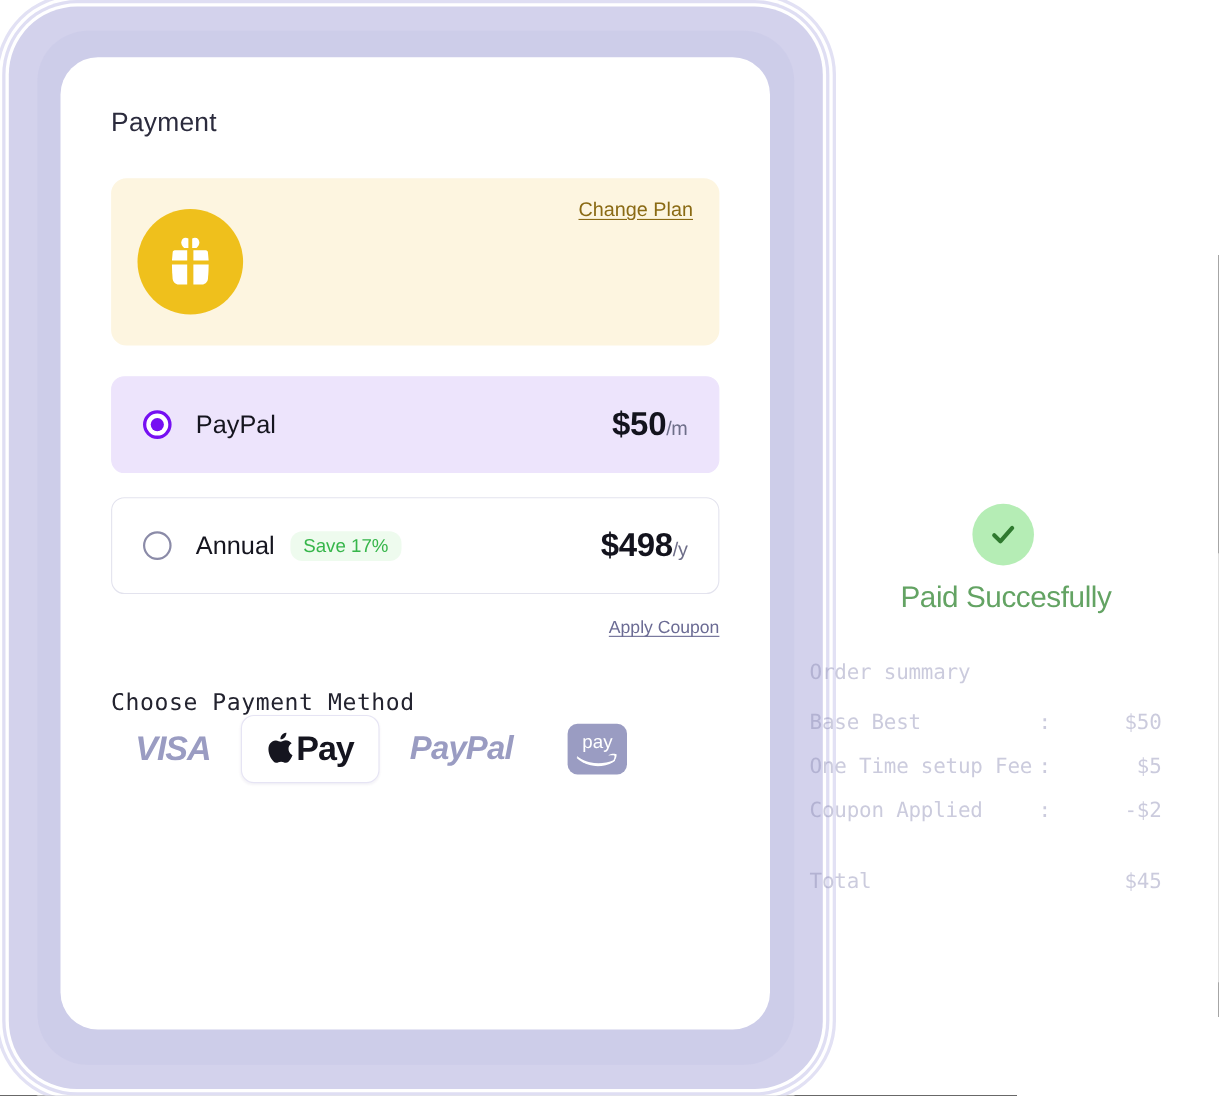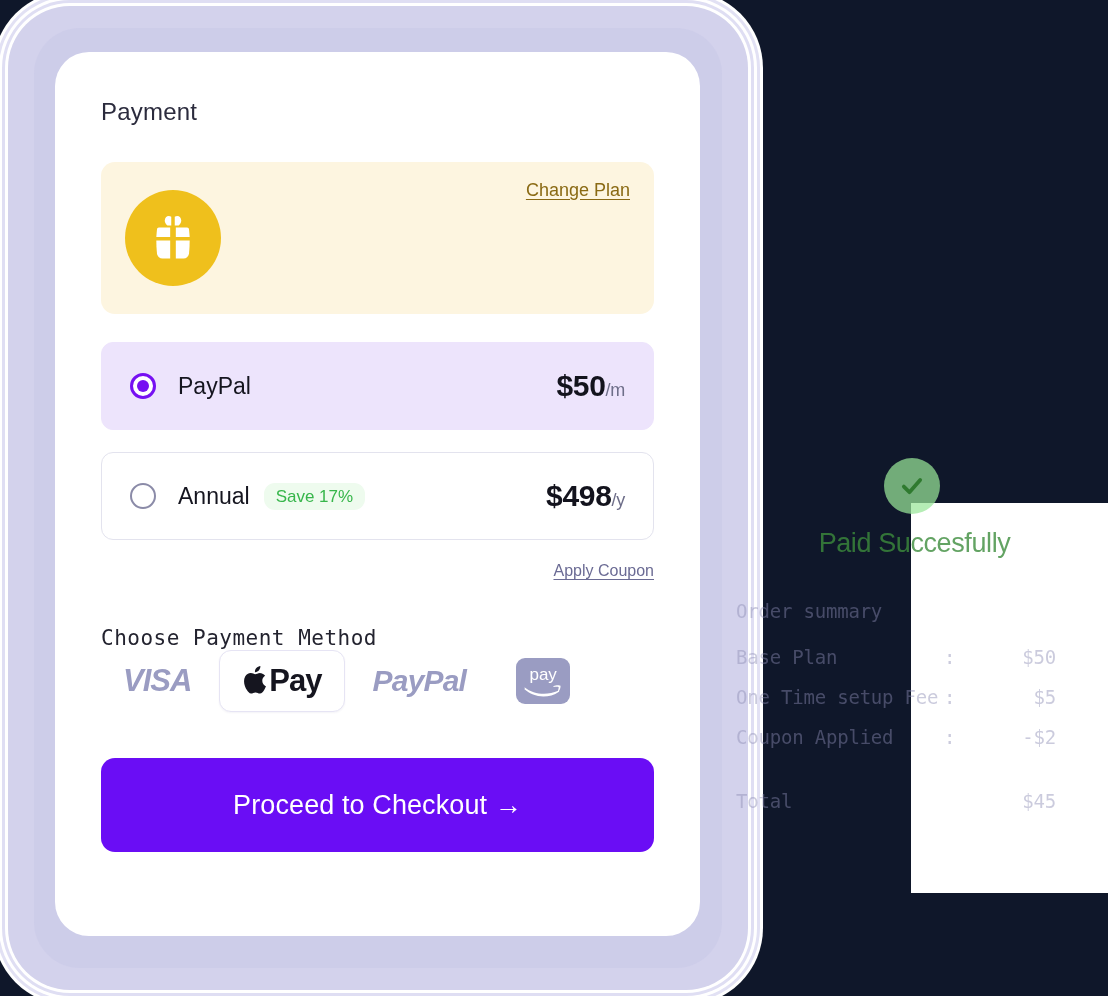--- a/index.html
+++ b/index.html
@@ -10,21 +10,21 @@
     height: 996px;
     background: #000000;
     font-family: "Liberation Sans", sans-serif;
     overflow: hidden;
   }
 
   #stage {
     position: relative;
     width: 1108px;
     height: 996px;
-    background: #0f172a;
+    background: #ffffff;
   }
 
   
   .device-frame {
     position: absolute;
     left: 8px;
     top: 6px;
     width: 740px;
     height: 984px;
     border-radius: 62px;
@@ -382,21 +382,20 @@
             <span class="apay-word">pay</span>
             <svg class="apay-smile" viewBox="0 0 40 13" aria-hidden="true">
               <path fill="#ffffff" d="M1.5 5.2C7 9.6 14 11.8 21 11.8c4.6 0 9.6-1 14.3-3 .7-.3 1.3.5.6 1C31.4 13.2 25.6 14.5 20.4 14.5c-7.3 0-13.9-2.7-18.9-7.2-.4-.35-.05-.85.4-.55z" transform="translate(0,-2)"></path>
               <path fill="#ffffff" d="M35.6 3.1c-.55-.7-3.6-.35-5-.17-.4.05-.47-.32-.1-.58 2.45-1.7 6.45-1.2 6.9-.64.47.58-.13 4.6-2.42 6.5-.35.3-.68.14-.53-.25.5-1.3 1.63-4.17 1.15-4.86z"></path>
             </svg>
           </span>
         </div>
 
       </div>
 
-      <button class="checkout-btn">Proceed to Checkout →</button>
 
     </div>
   </div>
 
   <div class="receipt-card"></div>
 
   <div class="receipt-layer">
 
     <div class="check-circle">
       <svg class="check-svg" viewBox="0 0 24 24" aria-hidden="true">
@@ -404,21 +403,21 @@
       </svg>
     </div>
 
     <div class="paid-text">Paid Succesfully</div>
 
     <div class="summary">
 
       <div class="summary-title">Order summary</div>
 
       <div class="summary-row">
-        <span class="lbl">Base Plan</span>
+        <span class="lbl">Base Best</span>
         <span class="sep">:</span>
         <span class="val">$50</span>
       </div>
 
       <div class="summary-row">
         <span class="lbl">One Time setup Fee</span>
         <span class="sep">:</span>
         <span class="val">$5</span>
       </div>
 

